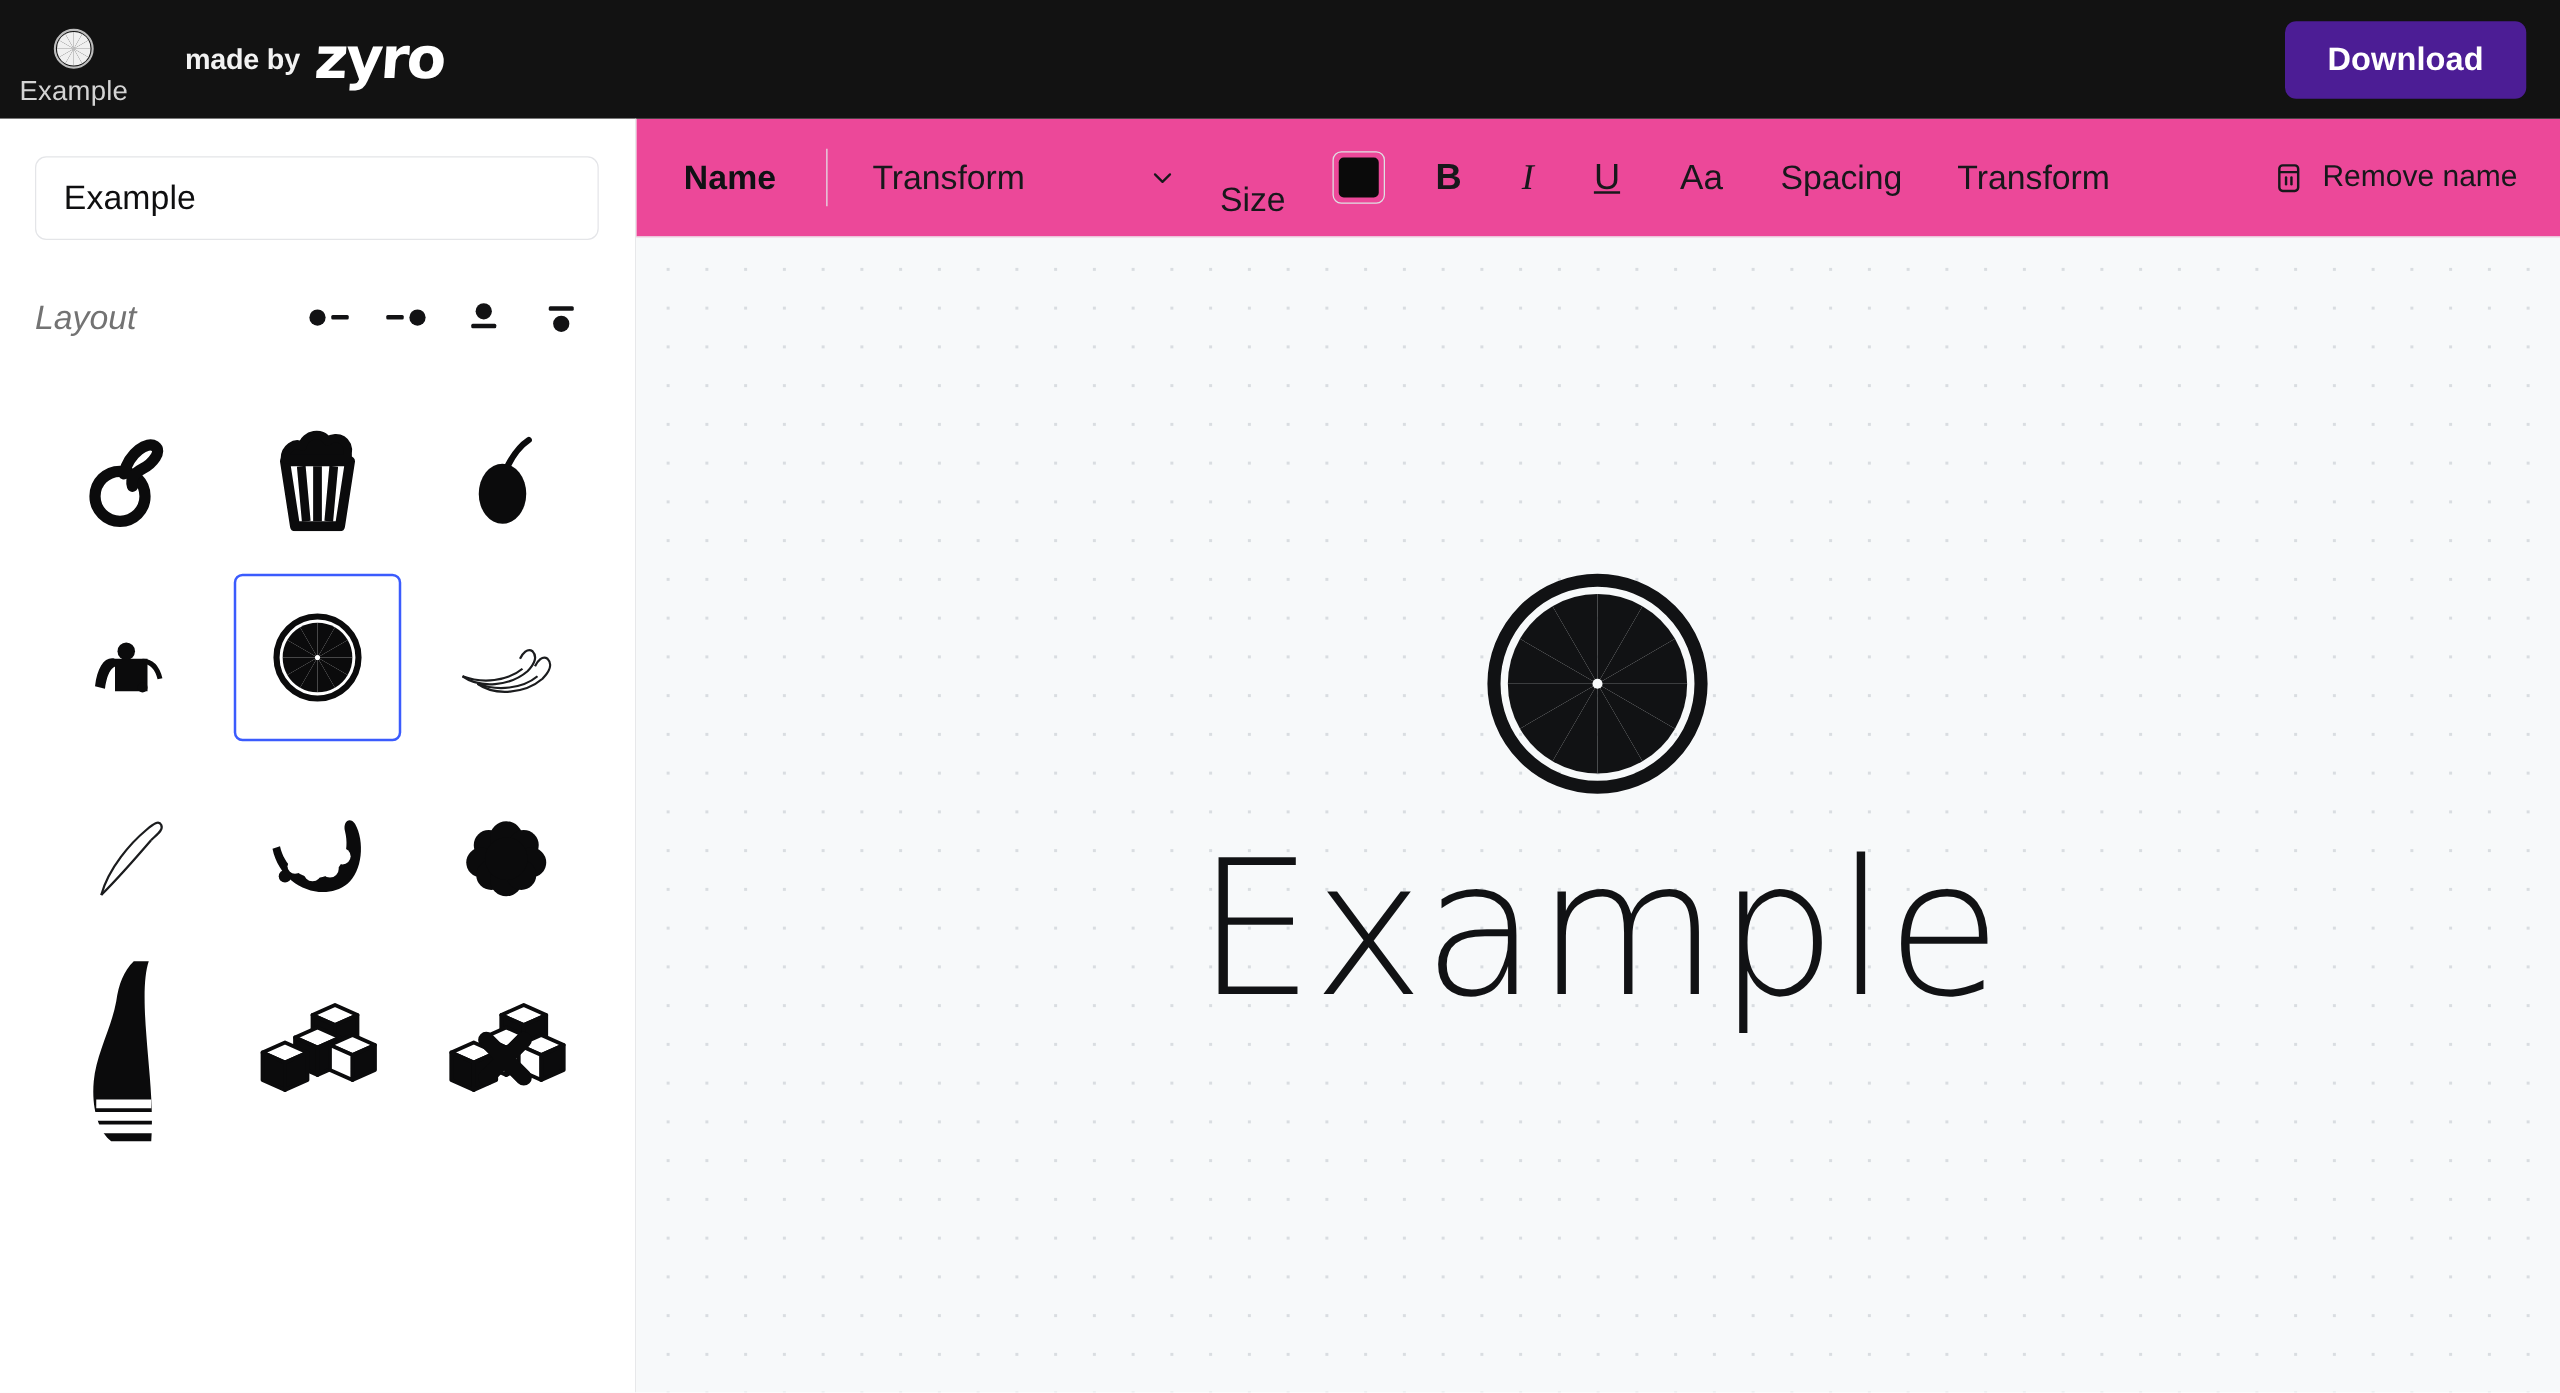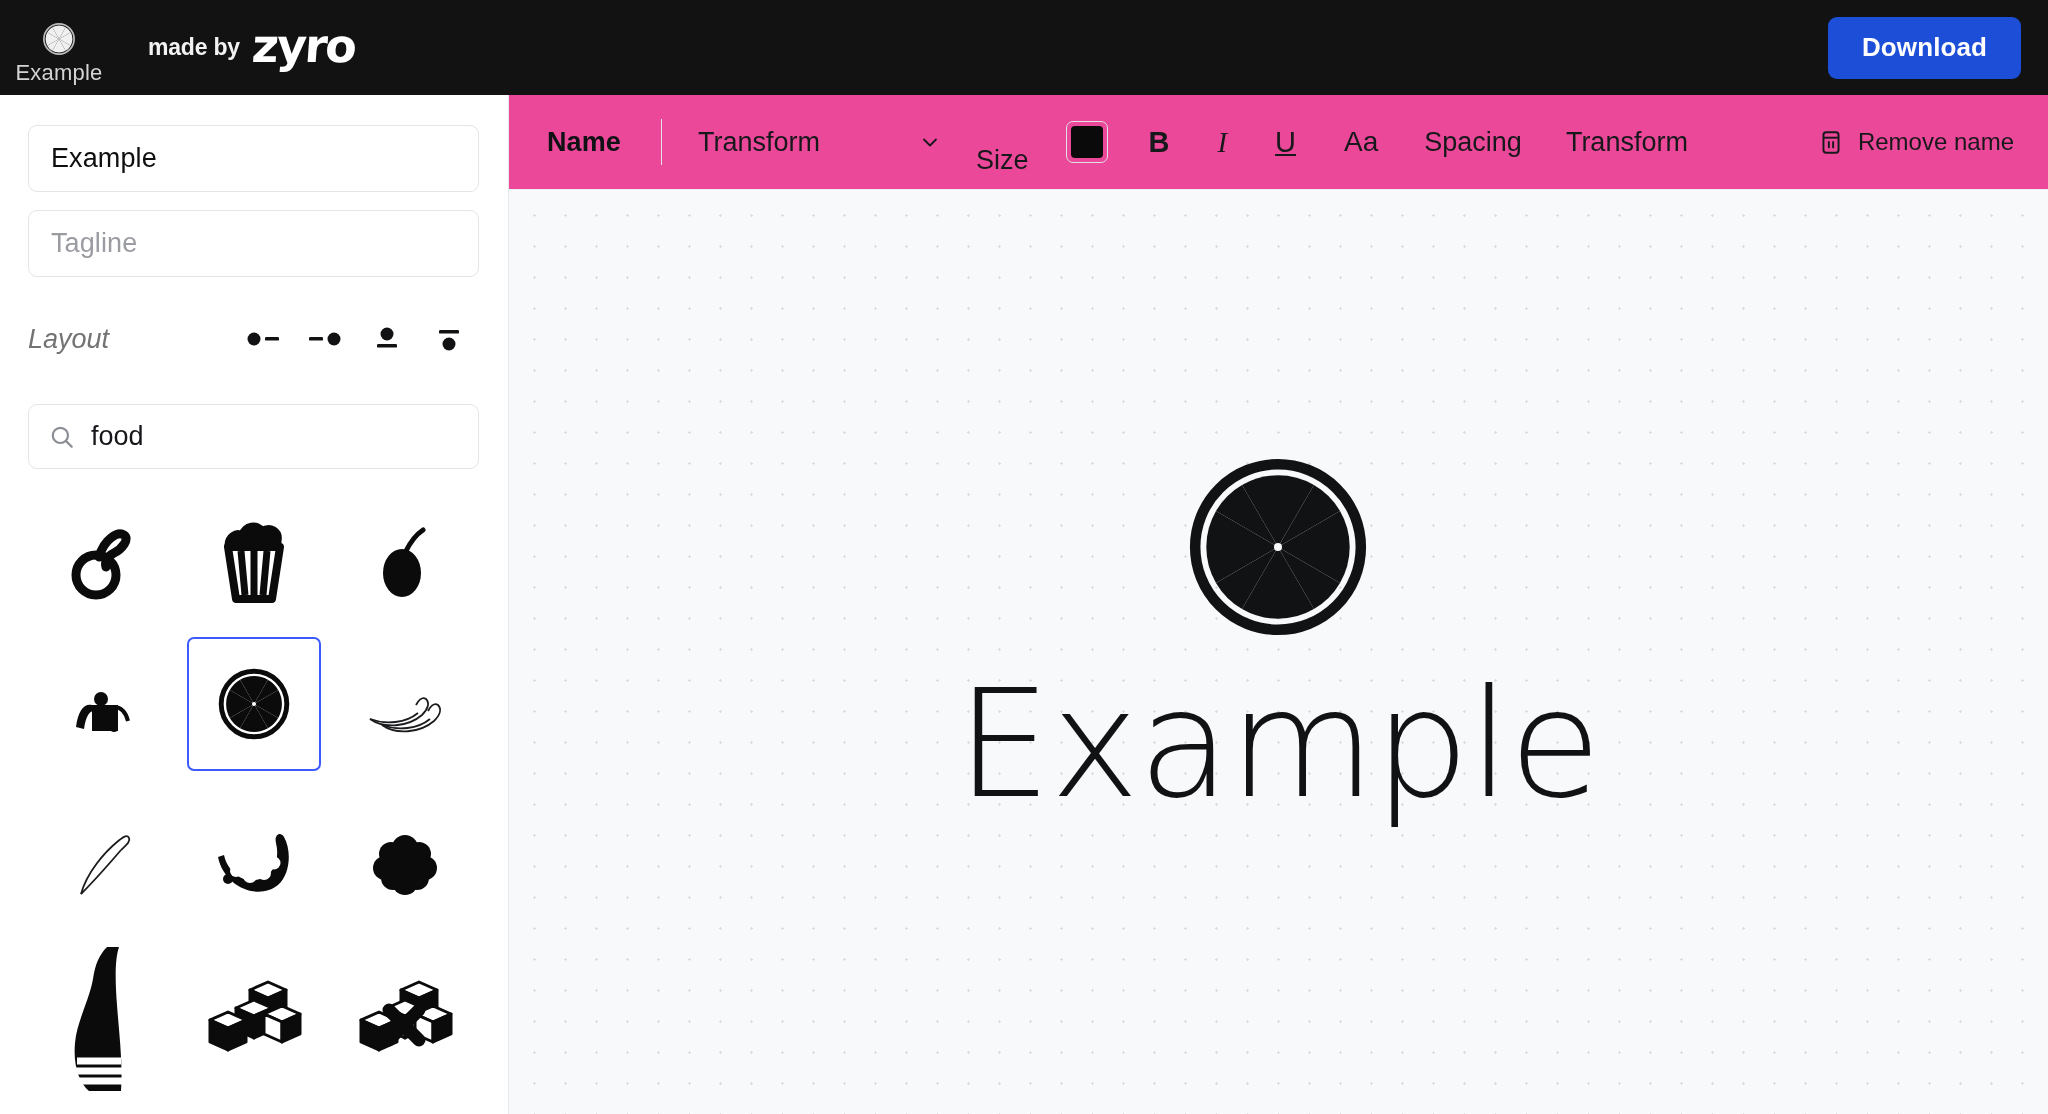--- a/index.html
+++ b/index.html
@@ -38,21 +38,21 @@
     color: #f2f2f2; font-size: 23px; font-weight: 600; letter-spacing: -.2px;
   }
   .zyro-logo {
     color: #ffffff; font-size: 46px; font-weight: 700;
     letter-spacing: -2px; line-height: 1;
     font-family: "DejaVu Sans", sans-serif;
     transform: skewX(-4deg); position: relative; top: -2px;
   }
   .download-btn {
     margin-left: auto;
-    background: #1d4ed8; color: #ffffff;
+    background: #4c1d95; color: #ffffff;
     border: none; border-radius: 9px;
     padding: 0 34px; height: 62px;
     font-size: 26px; font-weight: 700;
     font-family: "Liberation Sans", sans-serif;
     cursor: pointer; letter-spacing: .1px;
   }
 
   
   .body { flex: 1 1 auto; display: flex; min-height: 0; }
 
@@ -210,23 +210,20 @@
   </div>
 
   <div class="body">
 
     <div class="sidebar">
 
       <div class="field">
         <span class="field-text">Example</span>
       </div>
 
-      <div class="field">
-        <span class="field-text placeholder">Tagline</span>
-      </div>
 
       <div class="layout-row">
         <span class="layout-label">Layout</span>
         <div class="layout-opts">
           <button class="layout-opt">
             <svg width="34" height="20" viewBox="0 0 34 20">
               <circle cx="8" cy="10" r="6.5" fill="#121214"></circle>
               <rect x="19" y="8" width="14" height="3.6" rx="1.2" fill="#121214"></rect>
             </svg>
           </button>
@@ -244,27 +241,20 @@
           </button>
           <button class="layout-opt">
             <svg width="30" height="28" viewBox="0 0 30 28">
               <rect x="5" y="5" width="20" height="3.6" rx="1.2" fill="#121214"></rect>
               <circle cx="15" cy="19" r="6.5" fill="#121214"></circle>
             </svg>
           </button>
         </div>
       </div>
 
-      <div class="search-box">
-        <svg width="26" height="26" viewBox="0 0 24 24" fill="none" stroke="#8a8d93" stroke-width="2">
-          <circle cx="10.5" cy="10.5" r="7"></circle>
-          <line x1="15.8" y1="15.8" x2="21" y2="21" stroke-linecap="round"></line>
-        </svg>
-        <span class="search-text">food</span>
-      </div>
 
       <div class="icon-grid">
 
         <div class="icon-cell">
           <svg width="74" height="80" viewBox="0 0 74 80">
             <circle cx="30" cy="54" r="20" fill="none" stroke="#0b0b0c" stroke-width="9"></circle>
             <path d="M33 36 C38 18 52 10 58 14 C64 18 56 28 48 32 C42 35 38 40 40 46" fill="none" stroke="#0b0b0c" stroke-width="9" stroke-linecap="round"></path>
           </svg>
         </div>
 

